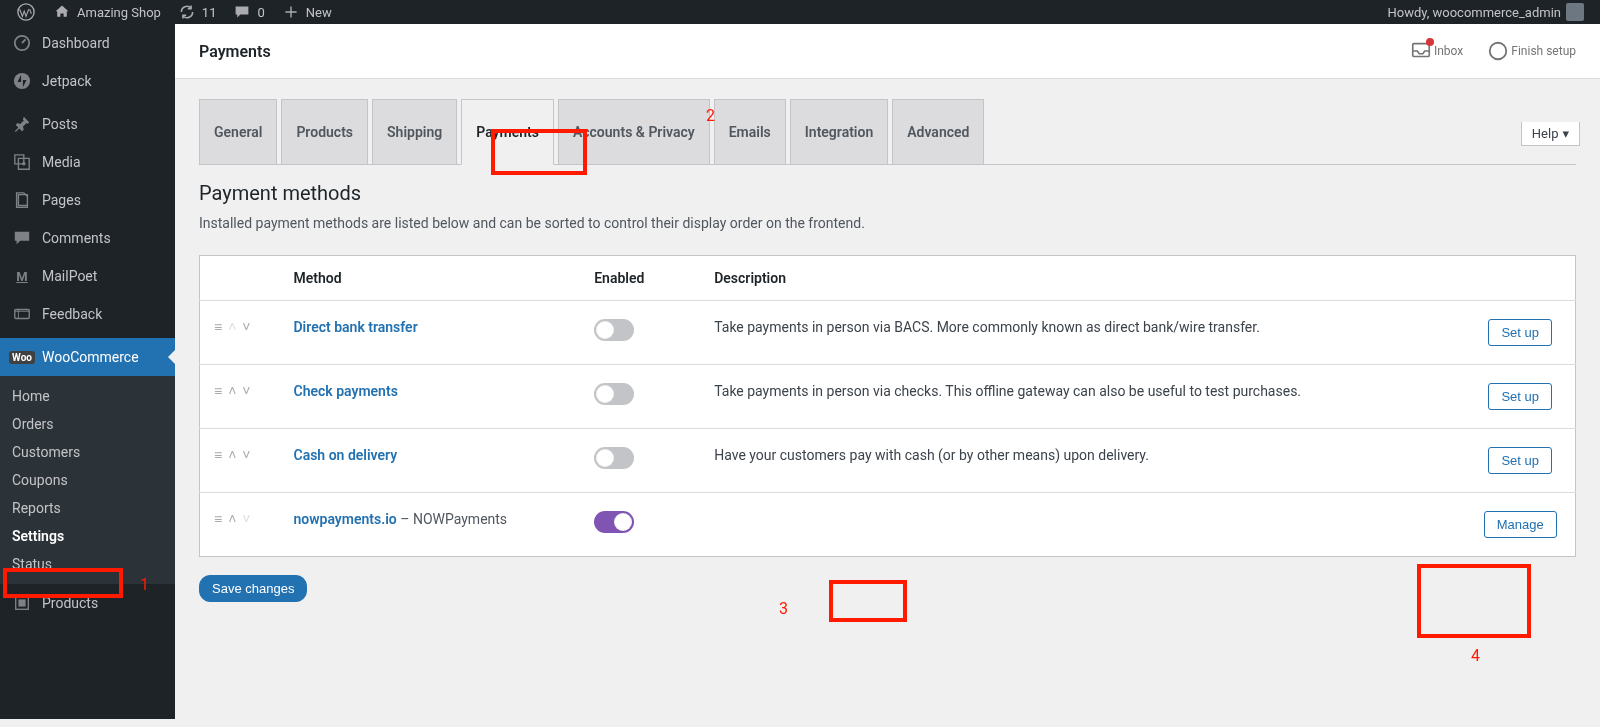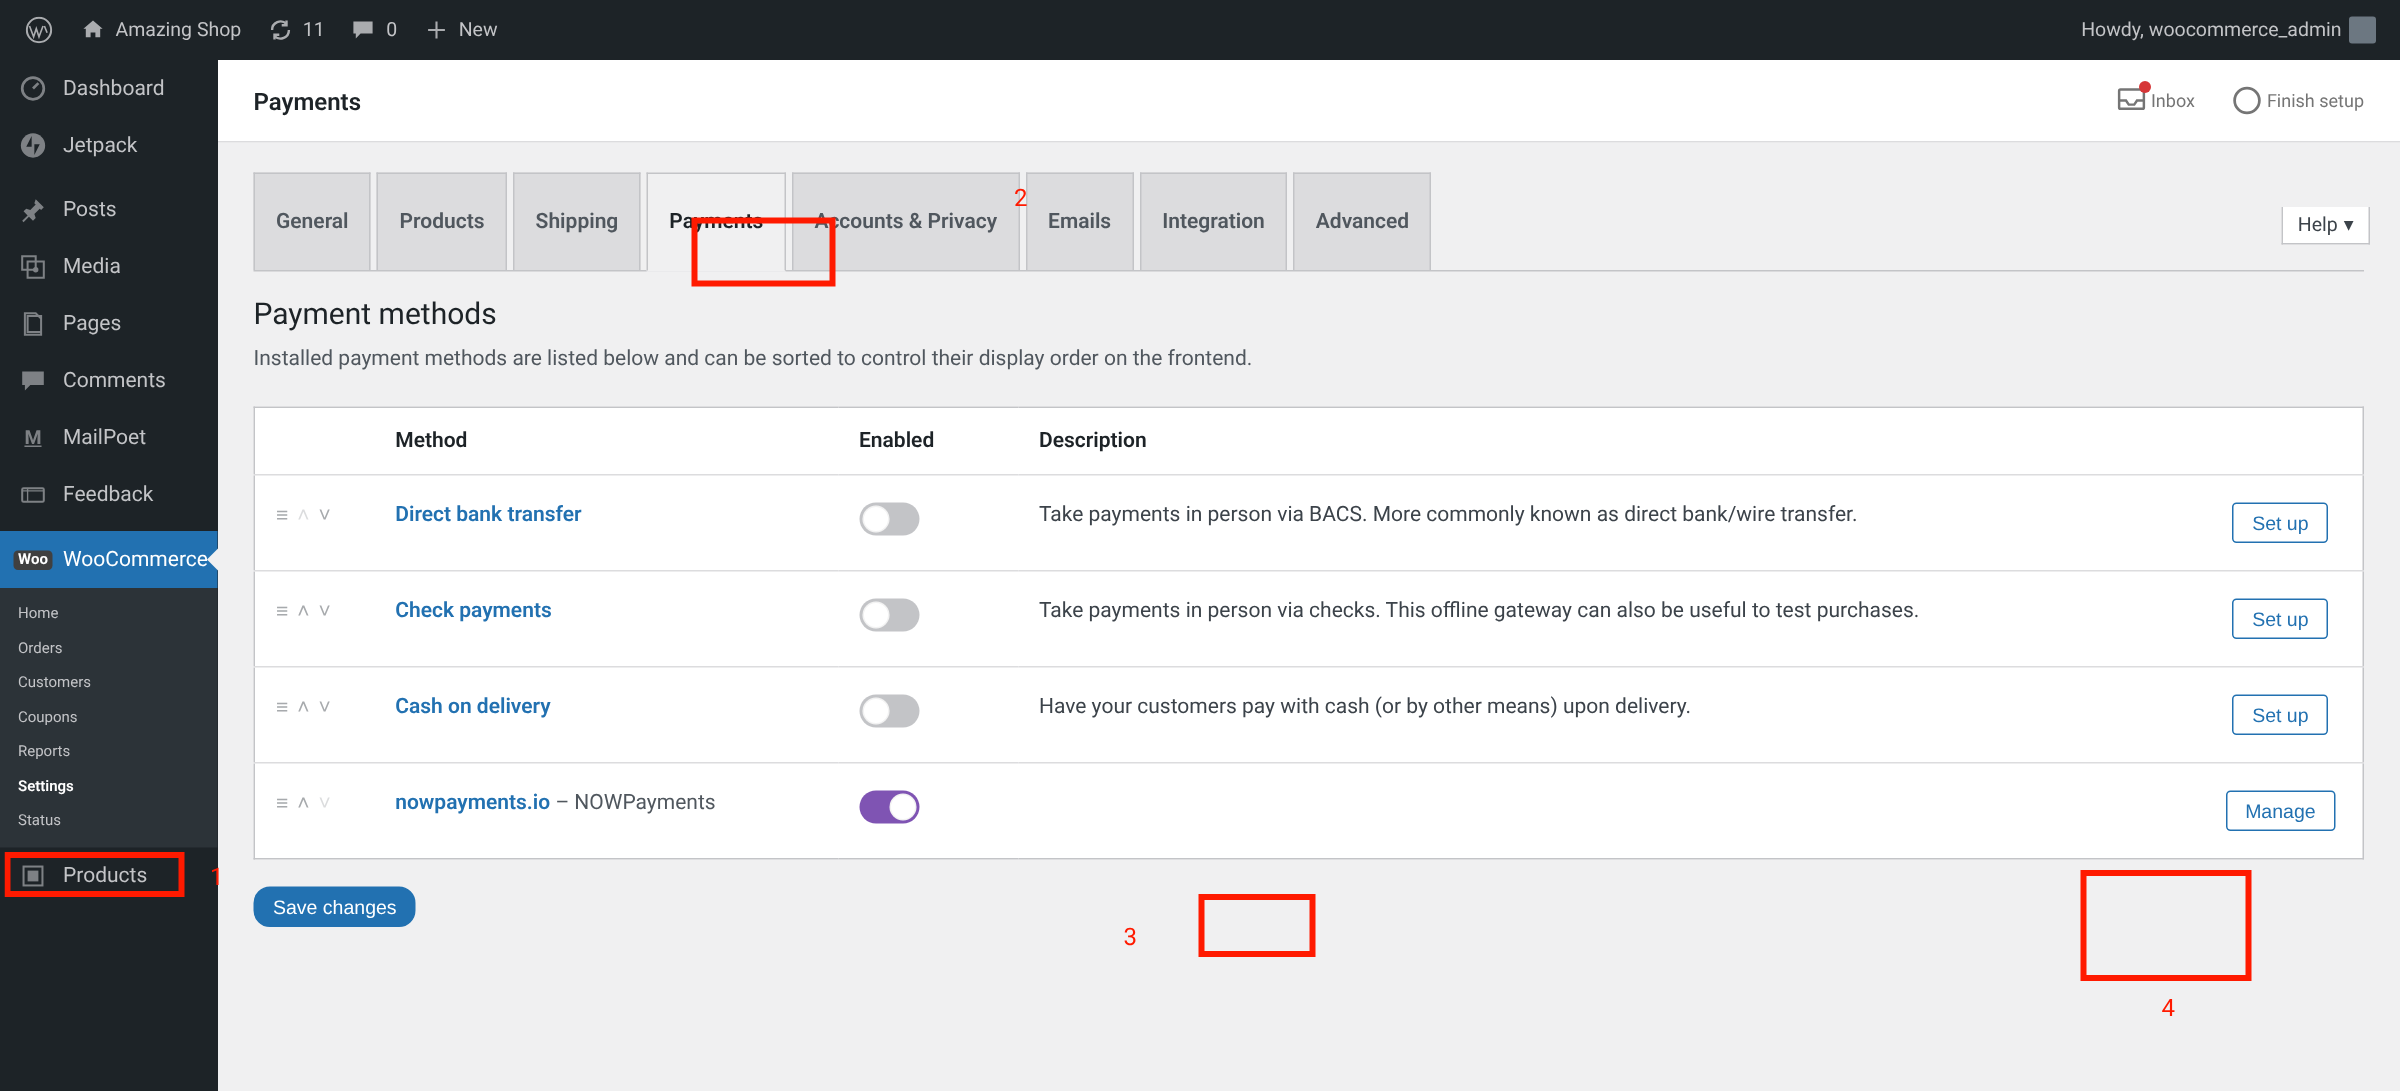--- a/index.html
+++ b/index.html
@@ -1,34 +1,34 @@
 <!DOCTYPE html>
 <html><head>
 <meta charset="utf-8">
 <style>
 * { box-sizing: border-box; margin: 0; padding: 0; }
 body { font-family: -apple-system, BlinkMacSystemFont, "Segoe UI", Roboto, sans-serif; font-size: 13px; color: #3c434a; background: #f0f0f1; width: 1600px; height: 727px; overflow: hidden; }
 
 
-.topbar { background: #1d2327; color: #c3c4c7; height: 40px; display: flex; align-items: center; padding: 0 8px; justify-content: space-between; }
+.topbar { background: #1d2327; color: #c3c4c7; height: 24px; display: flex; align-items: center; padding: 0 8px; justify-content: space-between; }
 .topbar-left, .topbar-right { display: flex; align-items: center; gap: 0; }
 .topbar a, .topbar .tb-item { color: #c3c4c7; text-decoration: none; padding: 0 8px; display: flex; align-items: center; gap: 5px; height: 32px; font-size: 13px; cursor: pointer; }
 .topbar .tb-icon { display: inline-flex; width: 20px; height: 20px; align-items: center; justify-content: center; opacity: 0.85; }
 .topbar .avatar { width: 18px; height: 18px; background: #6c7781; border-radius: 2px; }
 
 
 .layout { display: flex; height: calc(727px - 32px); }
 
 
-.sidebar { width: 145px; background: #1d2327; color: #c3c4c7; flex-shrink: 0; overflow-y: auto; }
+.sidebar { width: 175px; background: #1d2327; color: #c3c4c7; flex-shrink: 0; overflow-y: auto; }
 .sidebar .menu-item { display: flex; align-items: center; gap: 10px; padding: 9px 12px; color: #c3c4c7; cursor: pointer; font-size: 14px; }
 .sidebar .menu-item.current { background: #2271b1; color: #fff; position: relative; }
 .sidebar .menu-item.current::after { content: ""; position: absolute; right: -1px; top: 50%; transform: translateY(-50%); border: 8px solid transparent; border-right-color: #f0f0f1; }
 .sidebar .submenu { background: #2c3338; padding: 6px 0; }
-.sidebar .submenu .sub-item { padding: 6px 12px; color: #c3c4c7; cursor: pointer; font-size: 10px; }
+.sidebar .submenu .sub-item { padding: 6px 12px; color: #c3c4c7; cursor: pointer; font-size: 14px; }
 .sidebar .submenu .sub-item.current { color: #fff; font-weight: 600; }
 .sidebar .menu-sep { height: 5px; }
 .sidebar .mi-icon { width: 20px; height: 20px; display:inline-flex; align-items:center; justify-content:center; opacity: 0.7; }
 .sidebar .menu-item.current .mi-icon { opacity: 1; }
 .woo-badge { background: #404040; color: #fff; font-size: 10px; padding:1px 3px; border-radius:3px; font-weight:700;text-align:right; }
 
 
 .content { flex: 1; overflow-y: auto; position: relative; }
 .content-header { background: #fff; border-bottom: 1px solid #dcdcde; padding: 16px 24px; display: flex; justify-content: space-between; align-items: center; }
 .content-header h1 { font-size: 16px; font-weight: 600; color: #1d2327; }

